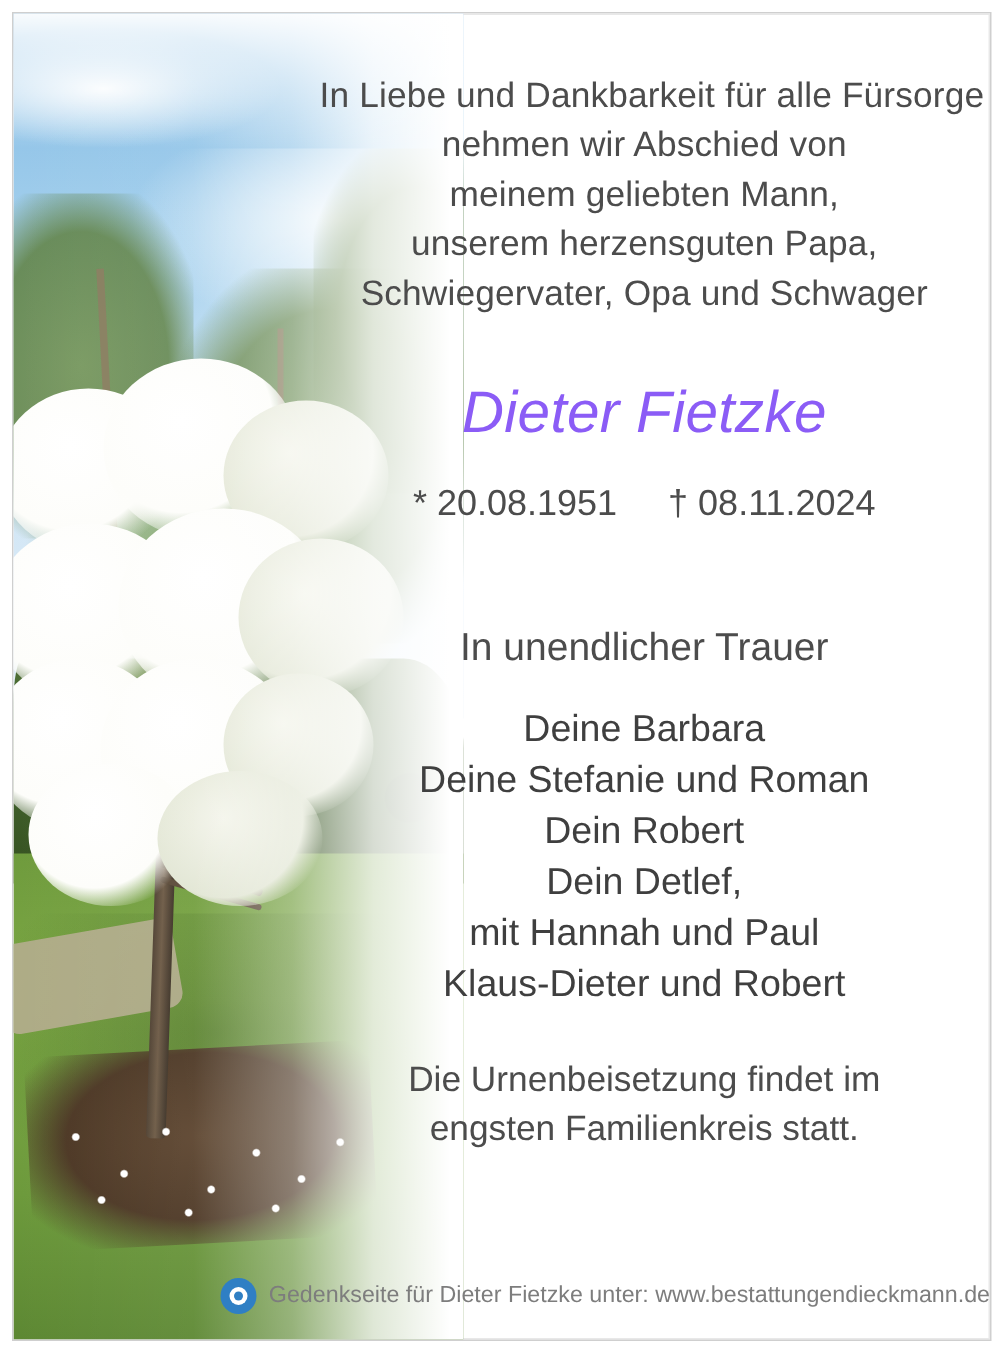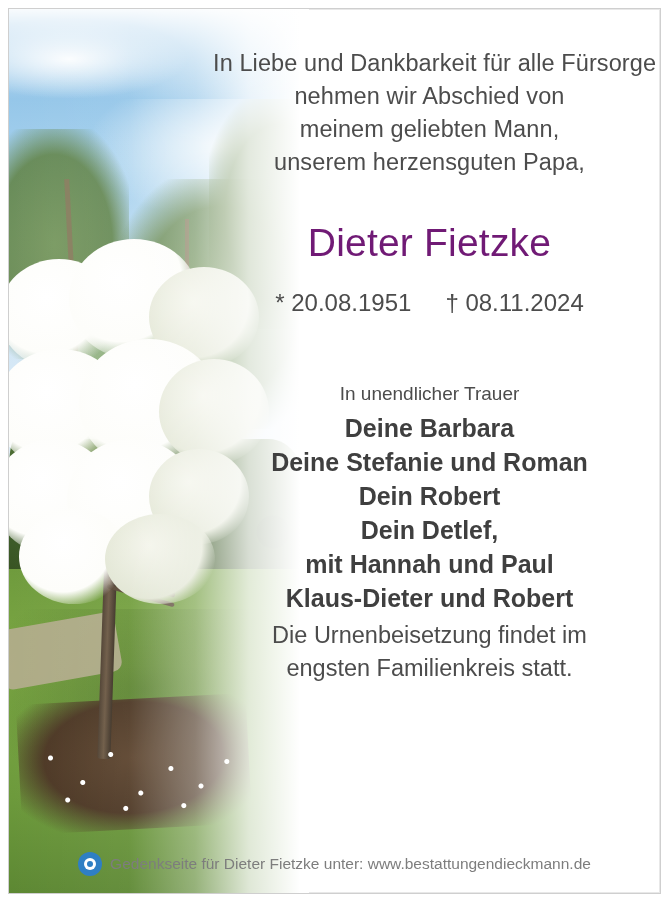--- a/index.html
+++ b/index.html
@@ -178,61 +178,62 @@
     font-size: 23.5px;
     line-height: 33px;
     color: #4c4c4c;
     letter-spacing: .1px;
   }
   .intro div { white-space: nowrap; }
   .name {
     margin-top: 42px;
     font-size: 39px;
     line-height: 44px;
-    color: #701a75;
+    color: #8b5cf6;
     letter-spacing: .2px;
+    font-style: italic;
   }
   .dates {
     margin-top: 24px;
     font-size: 24px;
     color: #4c4c4c;
     white-space: nowrap;
   }
   .dates .gap { display: inline-block; width: 34px; }
   .mourning {
     margin-top: 66px;
-    font-size: 19px;
+    font-size: 26px;
     color: #4c4c4c;
   }
   .family {
-    margin-top: 6px;
+    margin-top: 22px;
     font-size: 25px;
     line-height: 34px;
-    font-weight: bold;
+    font-weight: normal;
     color: #3f3f3f;
   }
   .family div { white-space: nowrap; }
   .closing {
-    margin-top: 4px;
+    margin-top: 30px;
     font-size: 23.5px;
     line-height: 33px;
     color: #4c4c4c;
   }
   .closing div { white-space: nowrap; }
 
   
   .footer {
     position: absolute;
     left: 0;
     bottom: 14px;
     width: 651px;
     height: 30px;
     display: flex;
     align-items: center;
-    justify-content: center;
+    justify-content: flex-end;
     gap: 8px;
   }
   .footer-logo {
     width: 24px; height: 24px;
     border-radius: 50%;
     background: #2f7fc4;
     position: relative;
     flex: 0 0 auto;
   }
   .footer-logo::after {
@@ -308,20 +309,21 @@
       <div class="photo-fade"></div>
       <div class="photo-fade-top"></div>
     </div>
 
     <div class="content">
       <div class="intro">
         <div>In Liebe und Dankbarkeit für alle Fürsorge</div>
         <div>nehmen wir Abschied von</div>
         <div>meinem geliebten Mann,</div>
         <div>unserem herzensguten Papa,</div>
+        <div>Schwiegervater, Opa und Schwager</div>
       </div>
 
       <div class="name">Dieter Fietzke</div>
 
       <div class="dates">
         <span>* 20.08.1951</span><span class="gap"></span><span>† 08.11.2024</span>
       </div>
 
       <div class="mourning">In unendlicher Trauer</div>
 

